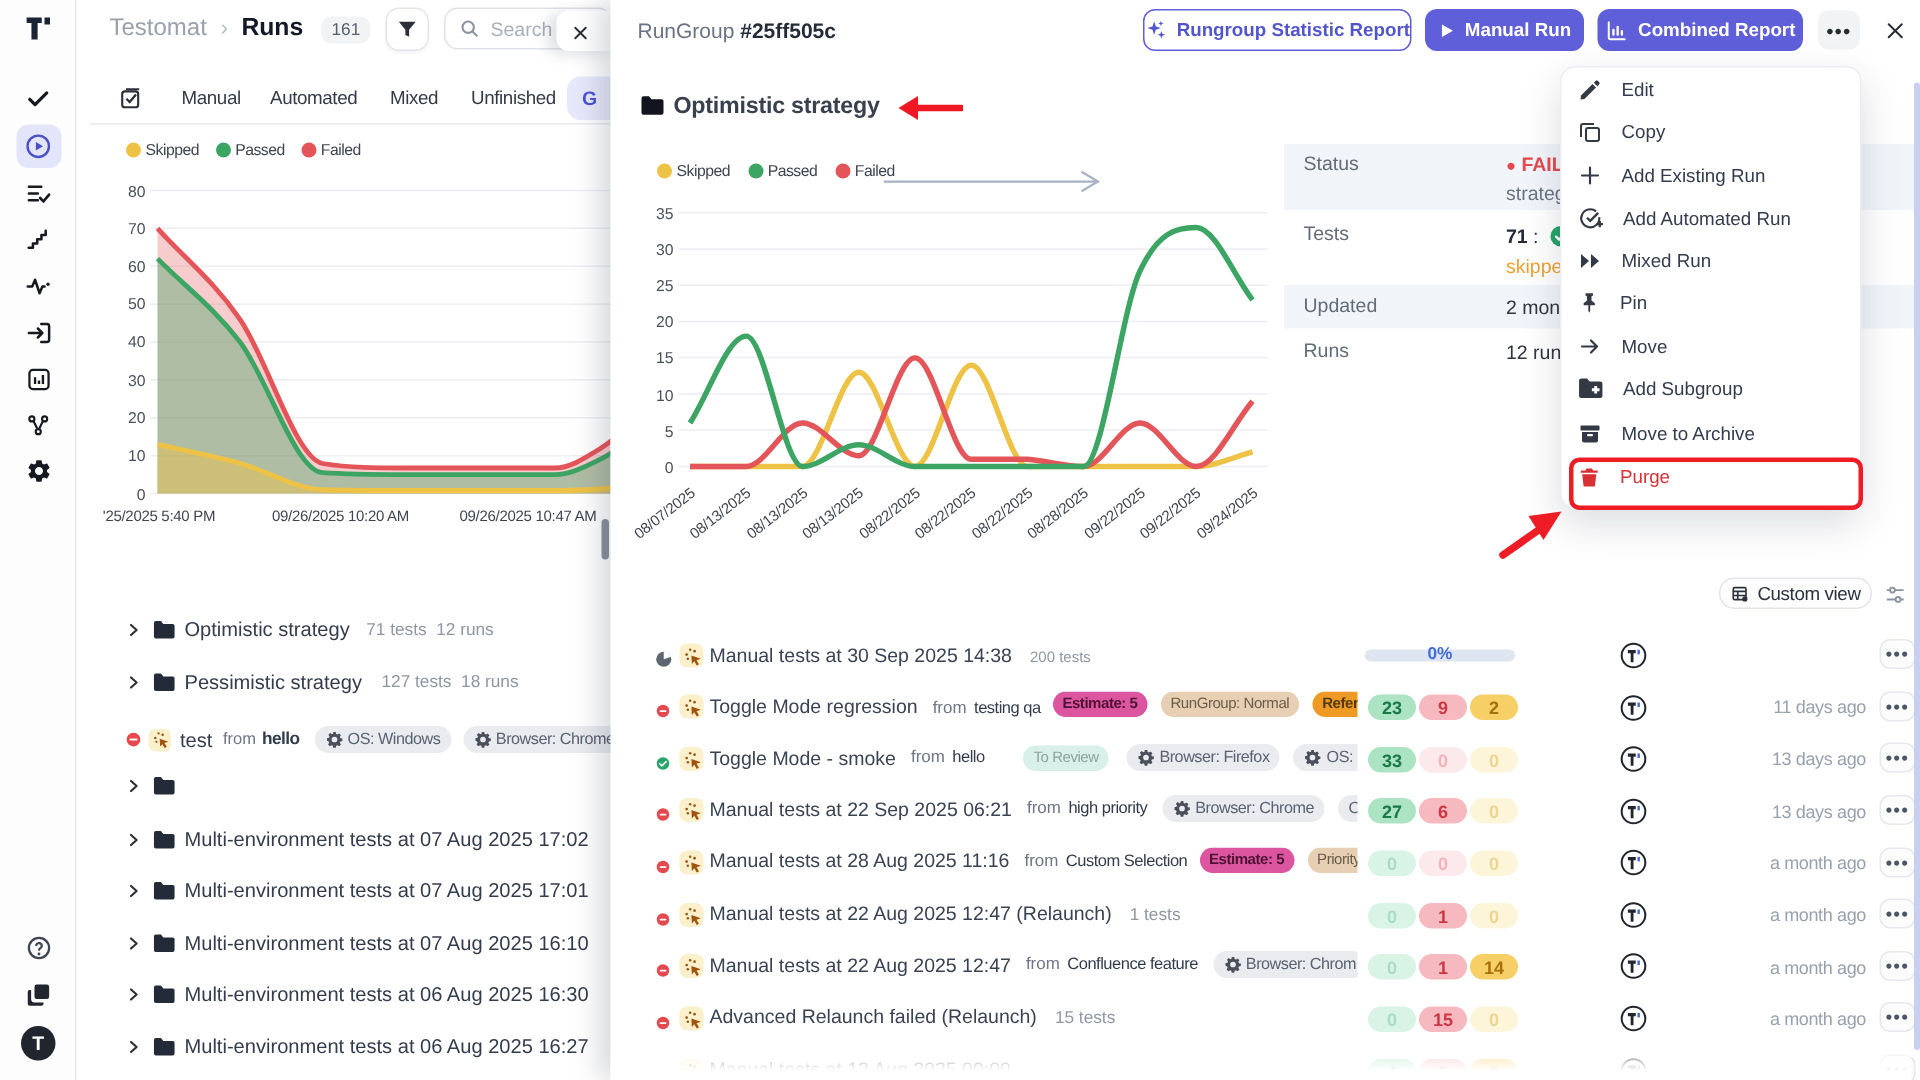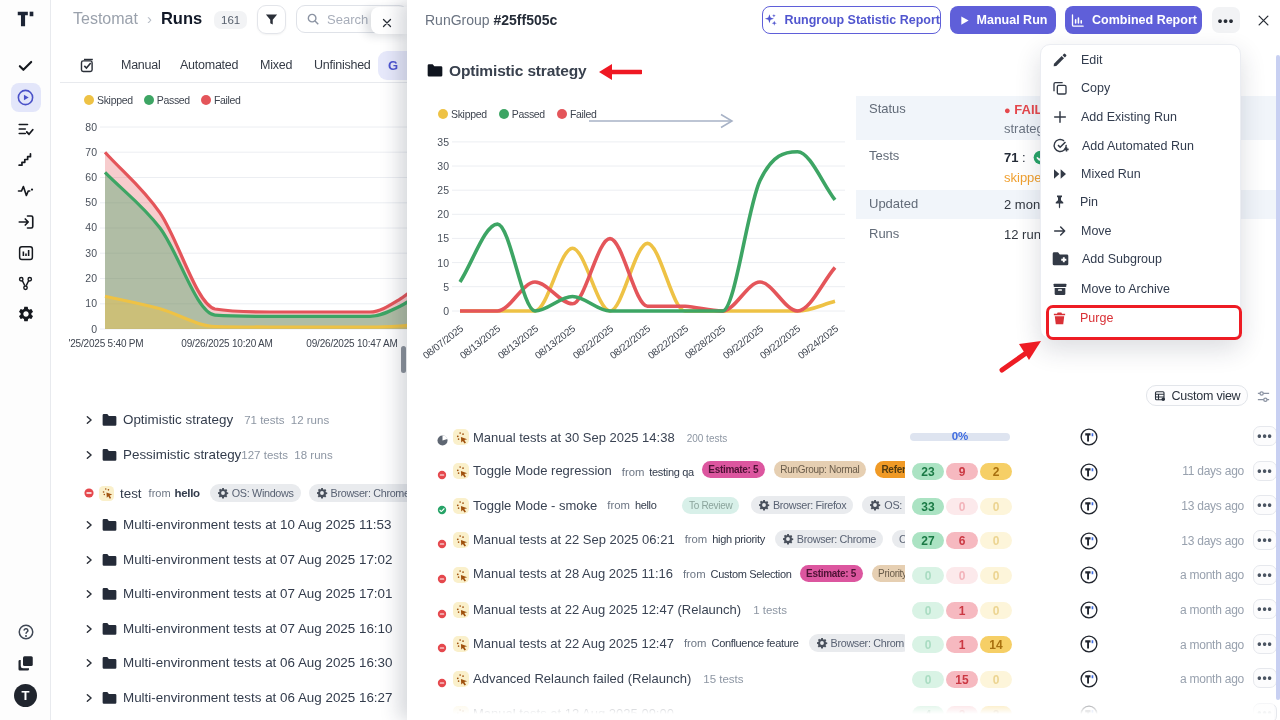--- a/index.html
+++ b/index.html
@@ -209,21 +209,21 @@
       <span class="meta" style="margin-left:11px">71 tests&nbsp;&nbsp;12 runs</span>
     </div>
 <div class="frow" style="left:84px;top:447px">
       <svg width="10" height="10" viewBox="0 0 24 24" fill="none" stroke="#2a2f38" stroke-width="3.4" stroke-linecap="round" stroke-linejoin="round">
         <path d="M8 4l9 8-9 8"></path>
       </svg>
       <svg style="margin-left:8px" width="15" height="14" viewBox="0 0 24 22" fill="#242b38">
         <path d="M1 3.5 A2 2 0 0 1 3 1.5 H8.5 L11 4.5 H21 A2 2 0 0 1 23 6.5 V18 A2 2 0 0 1 21 20 H3 A2 2 0 0 1 1 18 Z"></path>
       </svg>
       <span class="name" style="margin-left:6px">Pessimistic strategy</span>
-      <span class="meta" style="margin-left:0">127 tests&nbsp;&nbsp;18 runs</span>
+      <span class="meta" style="margin-left:13px">127 tests&nbsp;&nbsp;18 runs</span>
     </div>
 <div class="frow" style="left:84px;top:484px">
       <svg width="10" height="10" viewBox="0 0 24 24">
         <circle cx="12" cy="12" r="11" fill="#e5484d"></circle>
         <rect x="5.5" y="10.4" width="13" height="3.2" rx="1.6" fill="#fff"></rect>
       </svg>
       <span style="margin-left:5px;width:15px;height:15px;background:#faf0cb;border-radius:4.5px;display:inline-flex;align-items:center;justify-content:center">
         <svg width="12" height="12" viewBox="0 0 16 16" fill="#a0520f">
           <circle cx="6.3" cy="2.6" r="1"></circle>
           <circle cx="9.9" cy="3.8" r="1.1"></circle>
@@ -242,21 +242,20 @@
           <path d="M12 8.2A3.8 3.8 0 1 0 12 15.8 3.8 3.8 0 1 0 12 8.2zM10.3 2h3.4l.5 2.6 1.8.75 2.2-1.5 2.4 2.4-1.5 2.2.75 1.8 2.6.5v3.4l-2.6.5-.75 1.8 1.5 2.2-2.4 2.4-2.2-1.5-1.8.75-.5 2.6h-3.4l-.5-2.6-1.8-.75-2.2 1.5-2.4-2.4 1.5-2.2-.75-1.8L2 13.7v-3.4l2.6-.5.75-1.8-1.5-2.2 2.4-2.4 2.2 1.5 1.8-.75z" fill-rule="evenodd"></path>
         </svg>Browser: Chrome</span>
     </div>
 <div class="frow" style="left:84px;top:517px">
       <svg width="10" height="10" viewBox="0 0 24 24" fill="none" stroke="#2a2f38" stroke-width="3.4" stroke-linecap="round" stroke-linejoin="round">
         <path d="M8 4l9 8-9 8"></path>
       </svg>
       <svg style="margin-left:8px" width="15" height="14" viewBox="0 0 24 22" fill="#242b38">
         <path d="M1 3.5 A2 2 0 0 1 3 1.5 H8.5 L11 4.5 H21 A2 2 0 0 1 23 6.5 V18 A2 2 0 0 1 21 20 H3 A2 2 0 0 1 1 18 Z"></path>
       </svg>
-      <span class="name" style="margin-left:6px">Multi-environment tests at 10 Aug 2025 11:53</span>
     </div>
 <div class="frow" style="left:84px;top:552px">
       <svg width="10" height="10" viewBox="0 0 24 24" fill="none" stroke="#2a2f38" stroke-width="3.4" stroke-linecap="round" stroke-linejoin="round">
         <path d="M8 4l9 8-9 8"></path>
       </svg>
       <svg style="margin-left:8px" width="15" height="14" viewBox="0 0 24 22" fill="#242b38">
         <path d="M1 3.5 A2 2 0 0 1 3 1.5 H8.5 L11 4.5 H21 A2 2 0 0 1 23 6.5 V18 A2 2 0 0 1 21 20 H3 A2 2 0 0 1 1 18 Z"></path>
       </svg>
       <span class="name" style="margin-left:6px">Multi-environment tests at 07 Aug 2025 17:02</span>
     </div>

